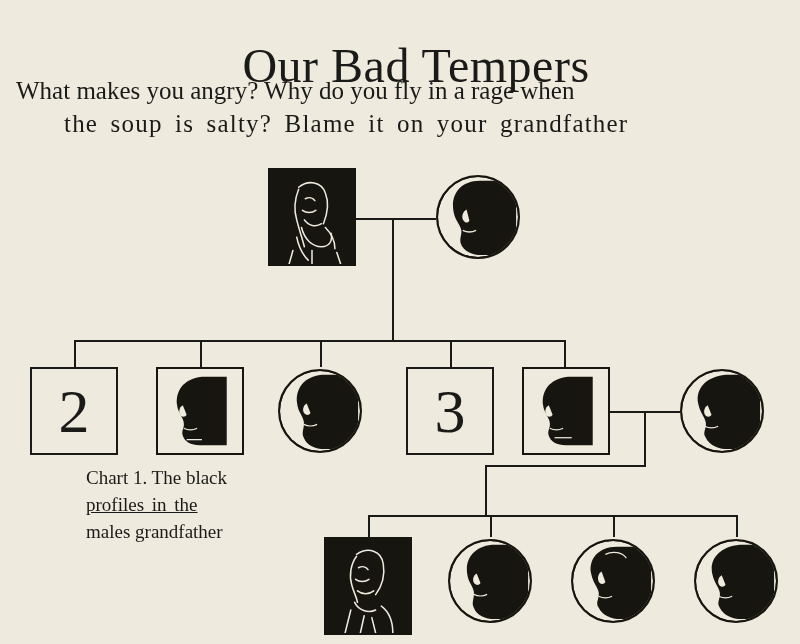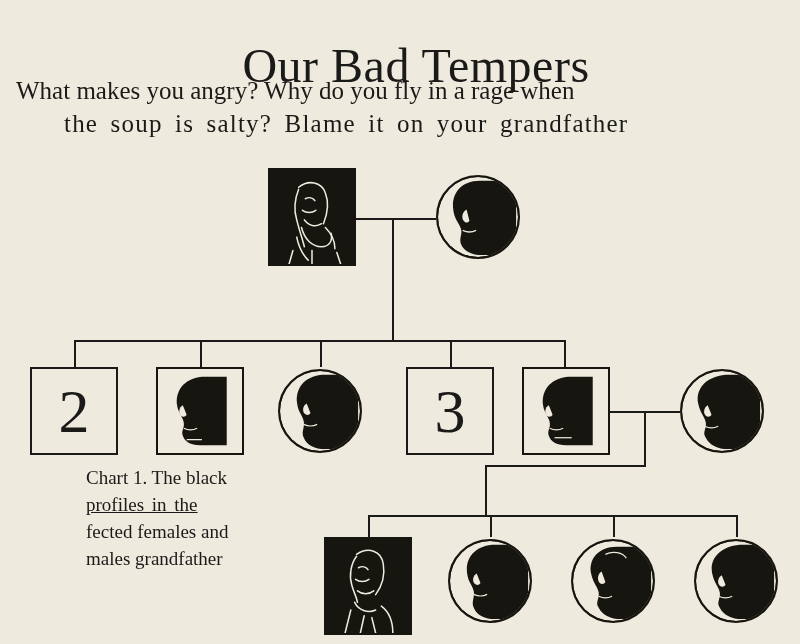--- a/index.html
+++ b/index.html
@@ -307,18 +307,17 @@
           <path d="M46 4 C24 6 14 20 17 34 C19 44 24 48 25 54 C26 61 21 64 25 70 C29 78 38 82 48 82 L82 82 L82 4 Z" fill="#17150f"></path>
           <path d="M27 36 C23 38 22 44 25 47 C27 49 30 48 31 46" fill="#efeade"></path>
           <path d="M24 58 C28 60 34 60 38 58" stroke="#efeade" stroke-width="1.3" fill="none"></path>
         </svg>
       </div>
     </div>
 
     <div class="caption">
       <span>Chart 1. The black</span>
       <span class="j">profiles in the</span>
-      <span>fected females and</span>
       <span>males grandfather</span>
     </div>
 
   </div>
 </div>
 
 </body></html>

